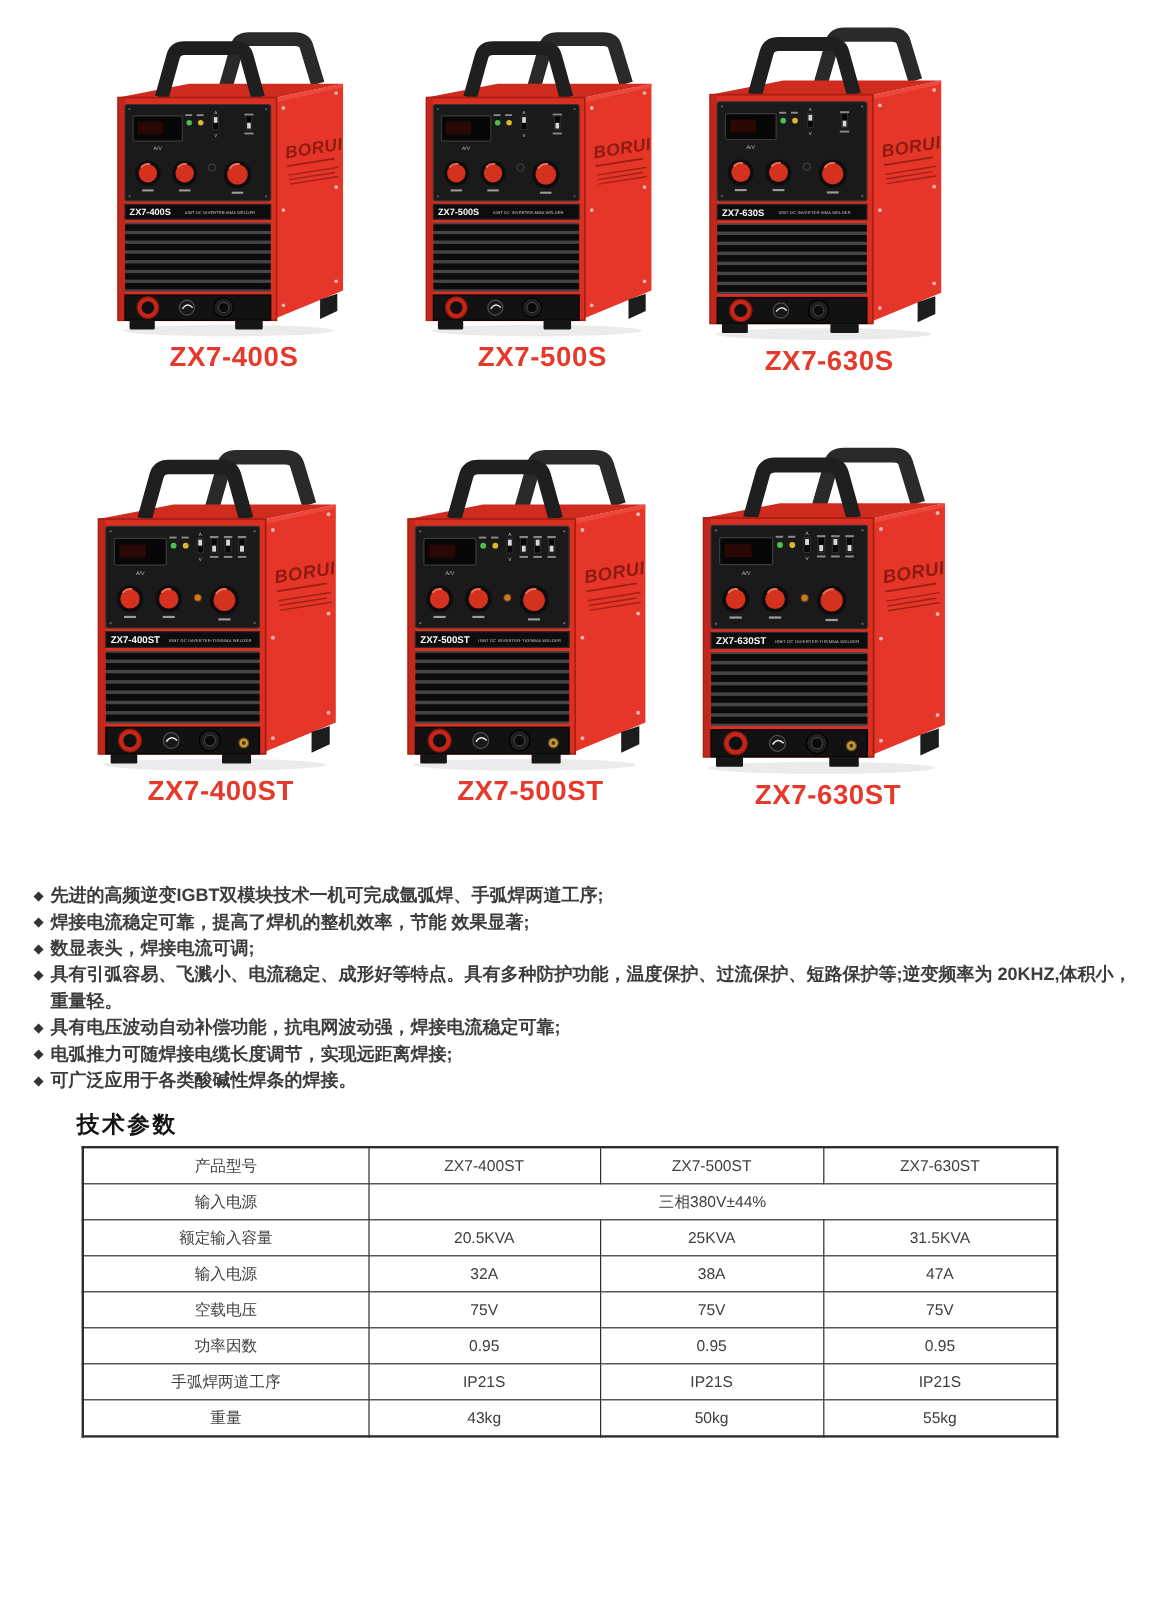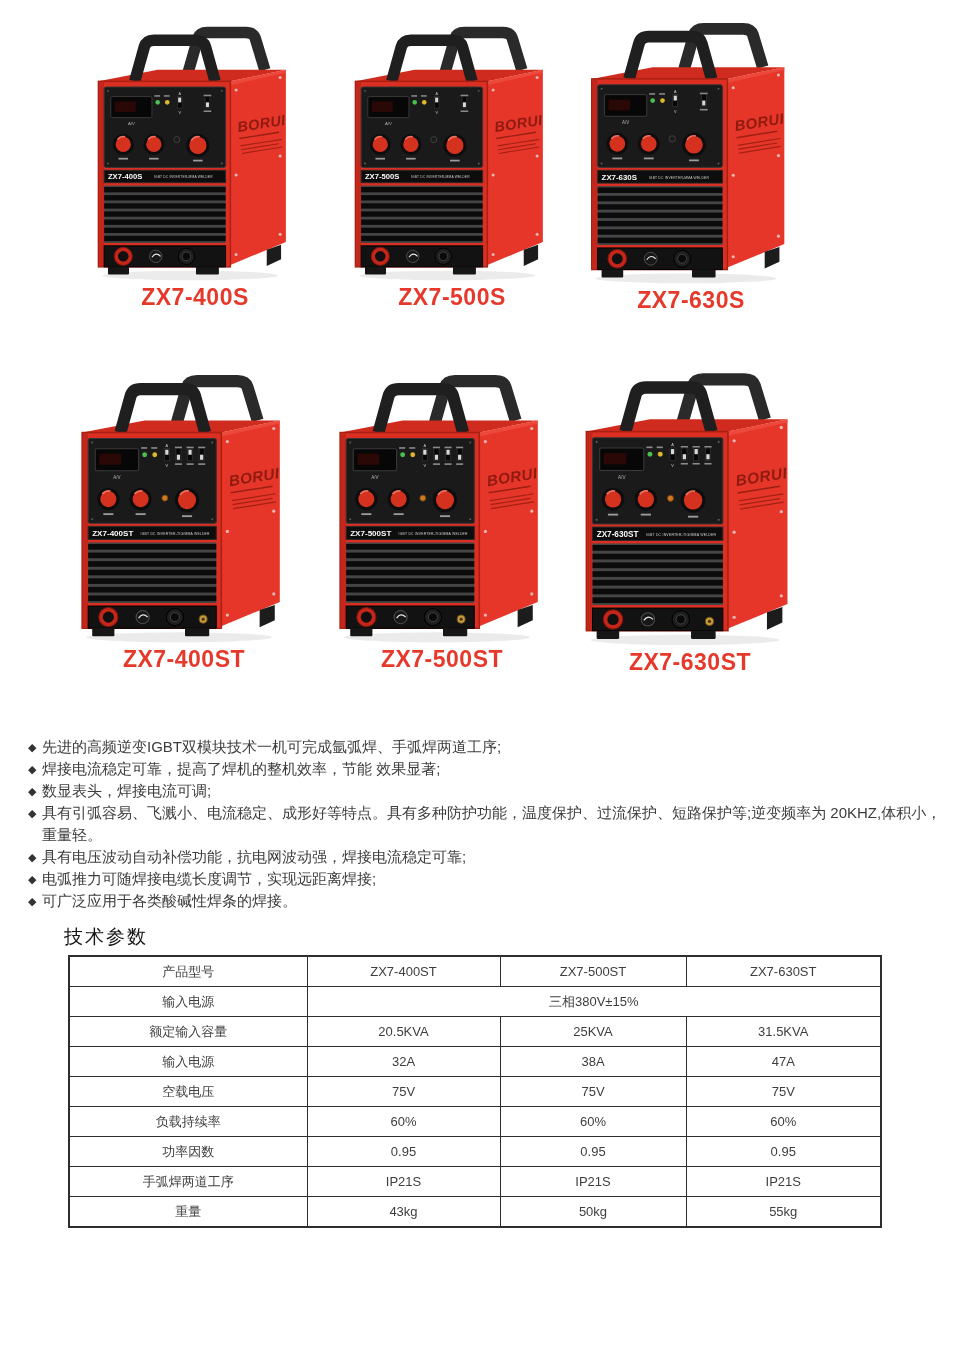--- a/index.html
+++ b/index.html
@@ -30,25 +30,25 @@
   .type-S .ind-st{display:none;}
   .type-ST .ind-s{display:none;}
 
   
   .features{position:absolute;left:28px;top:736px;width:916px;}
   .feature-item{
     display:flex;align-items:flex-start;font-size:15px;line-height:22px;
     color:#3c3c3c;
   }
   .bullet{flex:0 0 14px;font-size:11px;line-height:22px;color:#333;}
-  .feature-text{flex:1;}
+  .feature-text{flex:1;font-weight:bold;}
 
   
   .section-title{
-    position:absolute;left:64px;top:924px;font-size:19px;font-weight:normal;
+    position:absolute;left:64px;top:924px;font-size:19px;font-weight:bold;
     color:#141414;letter-spacing:2px;
   }
   .spec-table{
     position:absolute;left:68px;top:955px;width:812px;
     border-collapse:collapse;table-layout:fixed;border:2px solid #2e2e2e;
   }
   .spec-table td{
     border:1px solid #2e2e2e;height:25px;font-size:13px;color:#3e3e3e;
     text-align:center;padding:2px 2px;overflow:hidden;white-space:nowrap;
   }
@@ -935,45 +935,39 @@
       </colgroup>
     <tbody>
         <tr>
           <td>产品型号</td>
           <td>ZX7-400ST</td>
           <td>ZX7-500ST</td>
           <td>ZX7-630ST</td>
         </tr>
         <tr>
           <td>输入电源</td>
-          <td colspan="3">三相380V±15%</td>
+          <td colspan="3">三相380V±44%</td>
         </tr>
         <tr>
           <td>额定输入容量</td>
           <td>20.5KVA</td>
           <td>25KVA</td>
           <td>31.5KVA</td>
         </tr>
         <tr>
           <td>输入电源</td>
           <td>32A</td>
           <td>38A</td>
           <td>47A</td>
         </tr>
         <tr>
           <td>空载电压</td>
           <td>75V</td>
           <td>75V</td>
           <td>75V</td>
-        </tr>
-        <tr>
-          <td>负载持续率</td>
-          <td>60%</td>
-          <td>60%</td>
-          <td>60%</td>
         </tr>
         <tr>
           <td>功率因数</td>
           <td>0.95</td>
           <td>0.95</td>
           <td>0.95</td>
         </tr>
         <tr>
           <td>手弧焊两道工序</td>
           <td>IP21S</td>

